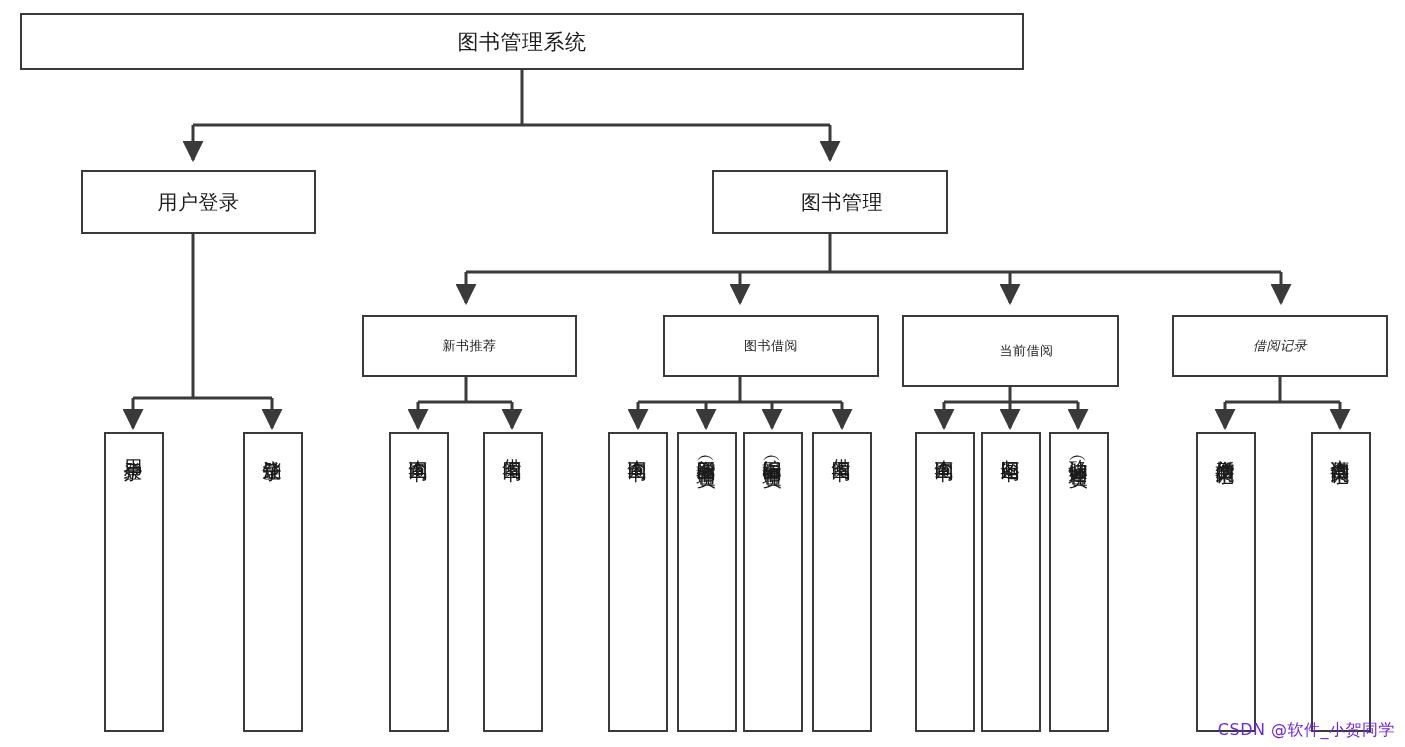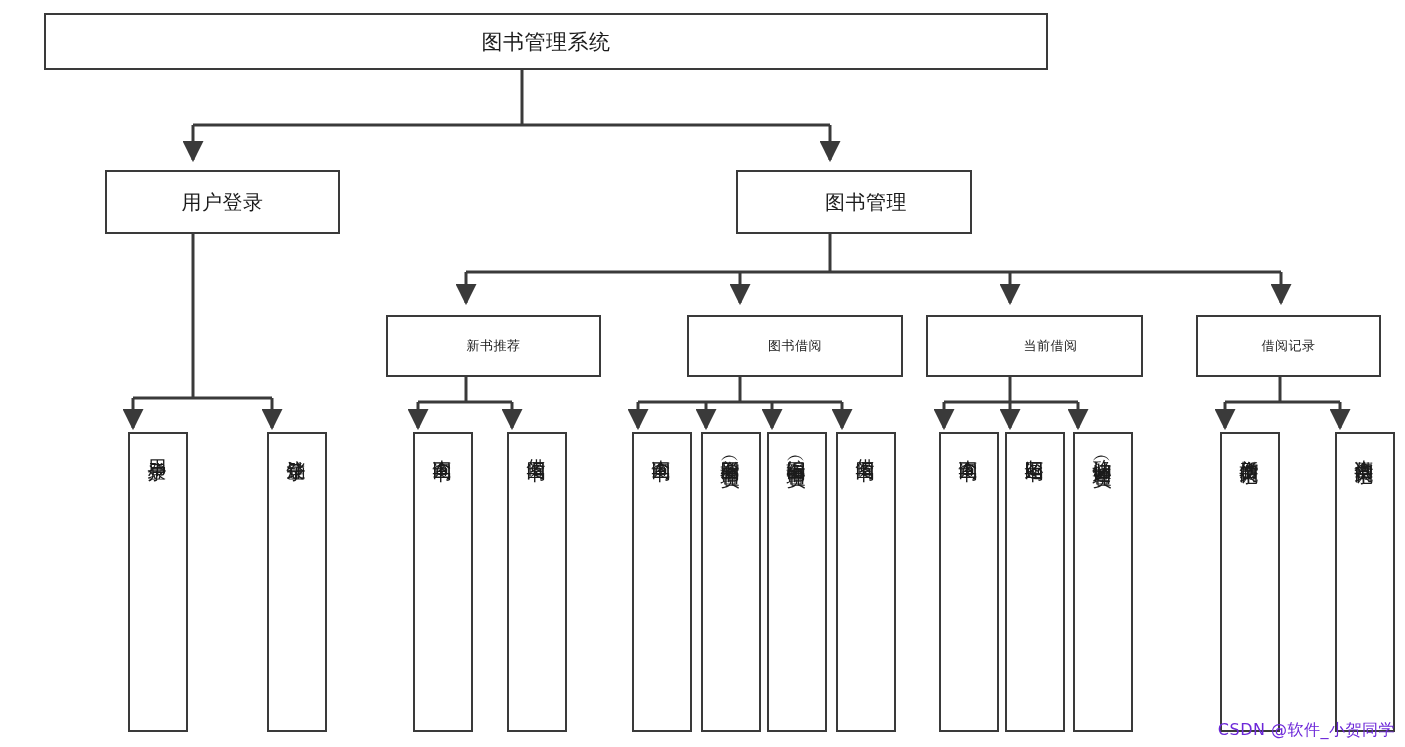--- a/index.html
+++ b/index.html
@@ -29,21 +29,20 @@
   .node {
     position: absolute;
     box-sizing: border-box;
     background: #ffffff;
     border: 2px solid #3a3a3a;
     display: flex;
     align-items: center;
     justify-content: center;
     color: #1b1b1b;
     z-index: 2;
-    margin-left: 24px;
   }
   .node-label {
     display: block;
     text-align: center;
     letter-spacing: 0.5px;
     white-space: nowrap;
   }
   
   .node.level-root .node-label { font-size: 21px; }
   .node.level-2 .node-label { font-size: 20px; }
@@ -143,25 +142,25 @@
   </div>
 
   <div class="node level-3" style="left:362px; top:315px; width:215px; height:62px;">
     <span class="node-label">新书推荐</span>
   </div>
 
   <div class="node level-3" style="left:663px; top:315px; width:216px; height:62px;">
     <span class="node-label">图书借阅</span>
   </div>
 
-  <div class="node level-3" style="left:902px; top:315px; width:217px; height:62px;padding-left:32px;">
+  <div class="node level-3" style="left:902px; top:315px; width:217px; height:72px;padding-left:32px;">
     <span class="node-label">当前借阅</span>
   </div>
 
-  <div class="node level-3" style="left:1172px; top:315px; width:185px; height:62px;">
+  <div class="node level-3" style="left:1172px; top:315px; width:216px; height:62px;font-style:italic;">
     <span class="node-label">借阅记录</span>
   </div>
 
   <div class="node leaf" style="left:104px; top:432px; width:60px; height:300px;">
     <span class="node-label">用户登录</span>
   </div>
 
   <div class="node leaf" style="left:243px; top:432px; width:60px; height:300px;">
     <span class="node-label">注销登录</span>
   </div>

